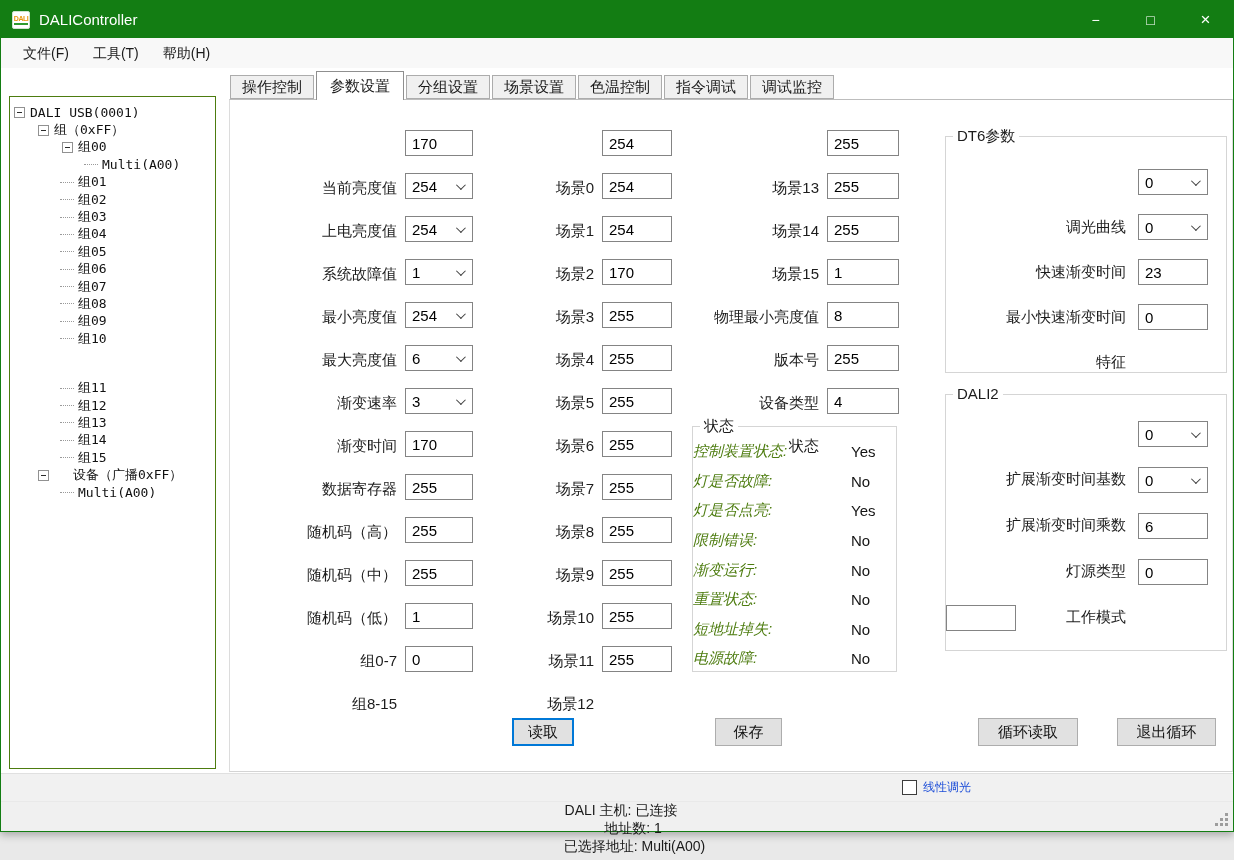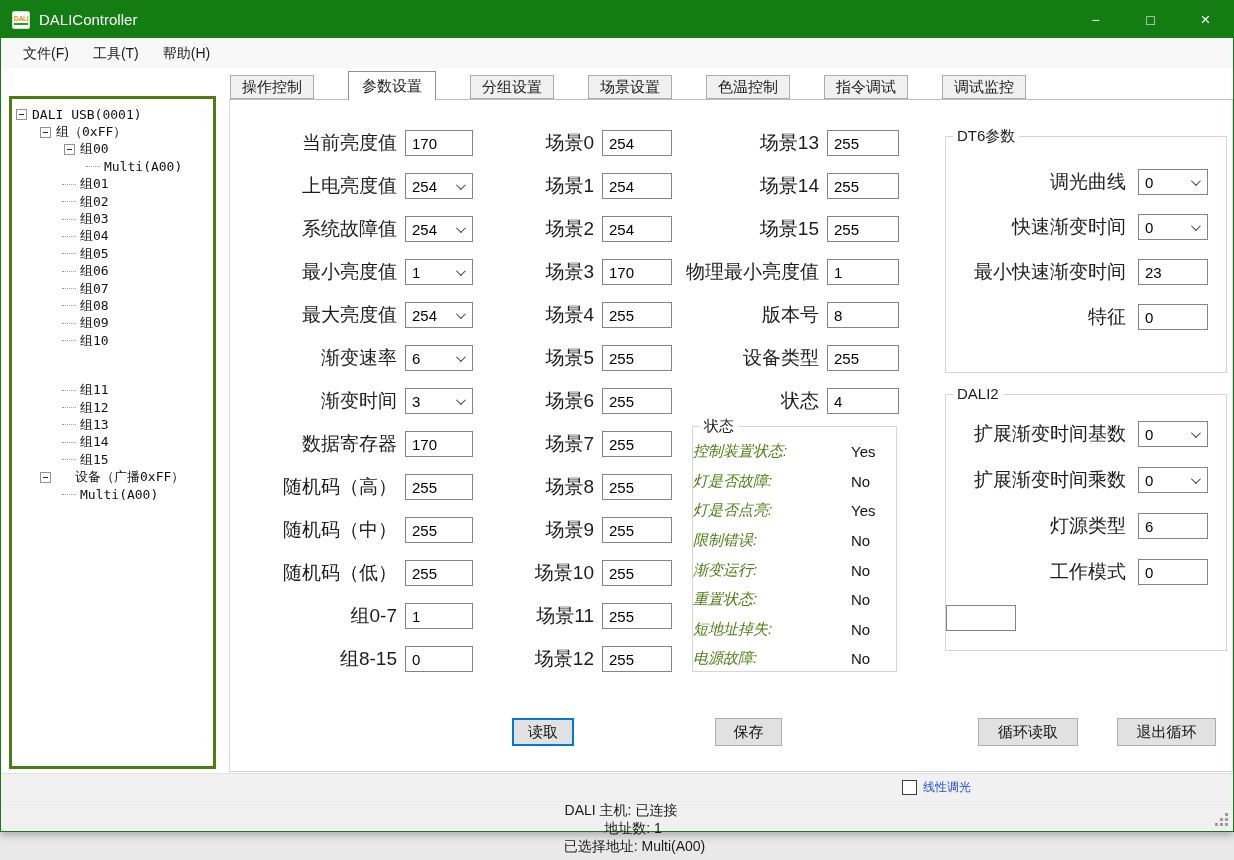--- a/index.html
+++ b/index.html
@@ -27,45 +27,45 @@
   .wctrls{margin-left:auto;display:flex;height:100%;}
   .wctrl{width:55px;height:100%;display:flex;align-items:center;justify-content:center;
     color:#ffffff;font-size:14px;}
   .wctrl.close{font-size:17px;}
   
   .menubar{position:absolute;left:0;top:37px;right:0;height:30px;background:#f8f8f8;
     display:flex;align-items:center;padding-left:10px;}
   .menu-item{padding:0 12px;font-size:14px;height:24px;line-height:24px;}
   
   .tree{position:absolute;left:8px;top:95px;width:207px;height:673px;background:#fff;
-    border:3px solid #4d7c0f;padding:7px 2px 2px 0;overflow:hidden;
+    border:1px solid #4d7c0f;padding:7px 2px 2px 0;overflow:hidden;
     font-family:"DejaVu Sans Mono","Liberation Mono",monospace;font-size:13px;}
   .trow{display:flex;align-items:center;height:17.4px;white-space:nowrap;}
   .tbox{width:11px;height:11px;border:1px solid #919191;background:#fff;position:relative;
     margin-right:5px;flex:none;}
   .tbox::before{content:"";position:absolute;left:2px;right:2px;top:4px;height:1px;background:#2a2a2a;}
   .trow.t-leaf .tbox{border:none;background:transparent;}
   .trow.t-leaf .tbox::before{left:-2px;right:-1px;top:5px;height:0;background:none;border-top:1px dotted #9a9a9a;}
   .tlabel{color:#111;}
   
-  .tabstrip{position:absolute;left:229px;top:71px;height:27px;display:flex;align-items:flex-end;z-index:3;gap:32px;}
+  .tabstrip{position:absolute;left:229px;top:71px;height:27px;display:flex;align-items:flex-end;z-index:3;}
   .tab{height:24px;line-height:22px;padding:0 11px;font-size:15px;background:#f0f0f0;
     border:1px solid #acacac;margin-right:2px;color:#1b1b1b;}
   .tab.active{height:29px;line-height:27px;background:#fff;border-color:#8f8f8f;border-bottom:none;
     margin-bottom:-1px;padding:0 13px;}
   .tabpage{position:absolute;left:228px;top:98px;width:1004px;height:673px;background:#fff;
     border-top:1px solid #bdbdbd;border-left:1px solid #dcdcdc;border-right:1px solid #dcdcdc;
     border-bottom:1px solid #d4d4d4;z-index:2;}
   
   .col{position:absolute;}
   .col1{left:0;top:30px;width:243px;}
   .col2{left:186px;top:30px;width:264px;}
   .col3{left:388px;top:30px;width:281px;}
   .frow{display:flex;height:43px;align-items:flex-start;}
-  .flabel{text-align:right;font-size:19px;line-height:26px;color:#1c1c1c;margin-right:8px;flex:none;}
+  .flabel{text-align:right;font-size:15px;line-height:26px;color:#1c1c1c;margin-right:8px;flex:none;margin-top:45px;}
   .col1 .flabel{width:167px;}
   .col2 .flabel{width:178px;}
   .col3 .flabel{width:201px;}
   .fbox{height:26px;border:1px solid #848484;background:#fff;display:flex;align-items:center;
     padding-left:6px;font-size:15px;color:#000;flex:none;}
   .col1 .fbox{width:68px;}
   .col2 .fbox{width:70px;}
   .col3 .fbox{width:72px;}
   .chev{display:none;margin-left:auto;margin-right:9px;width:7px;height:7px;
     border-right:1px solid #404040;border-bottom:1px solid #404040;

